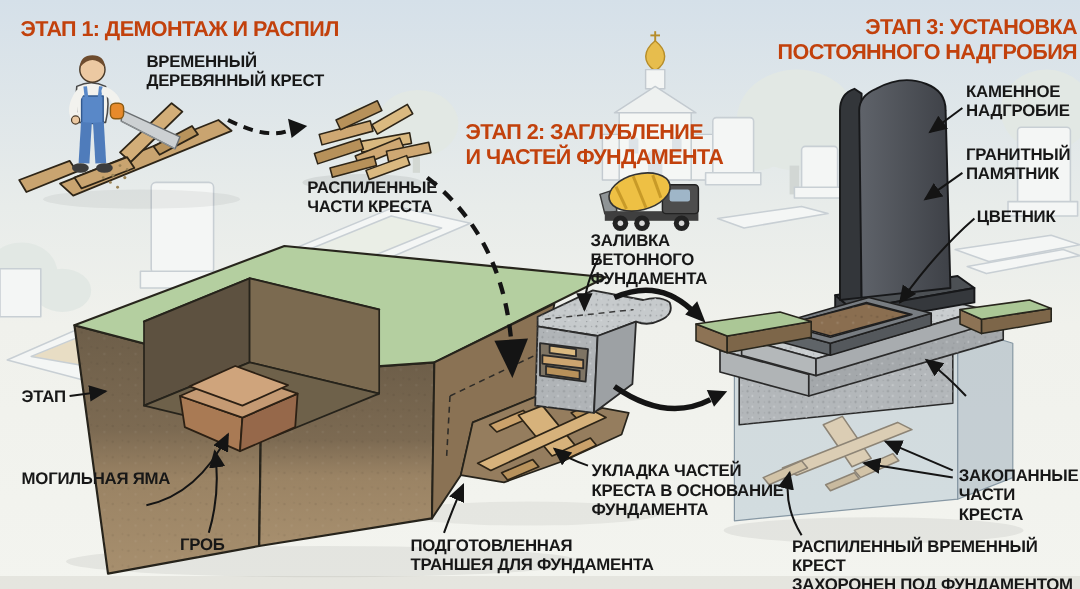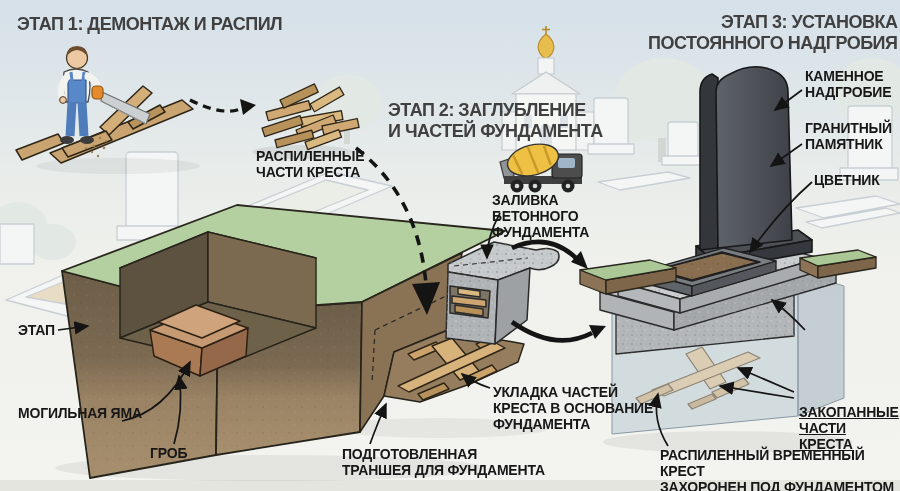--- a/index.html
+++ b/index.html
@@ -1,21 +1,21 @@
 <!DOCTYPE html>
 <html><head>
 <meta charset="utf-8">
 <style>
   html,body{margin:0;padding:0;background:#fff;}
   .canvas{position:relative;width:900px;height:491px;overflow:hidden;
           font-family:"Liberation Sans",sans-serif;}
   svg.scene{position:absolute;left:0;top:0;}
   .lbl{position:absolute;font-weight:bold;font-size:14px;line-height:1.16;
        letter-spacing:-0.2px;color:#171717;white-space:pre-line;}
-  .title{font-size:18px;line-height:1.14;letter-spacing:-0.5px;color:#404040;}
+  .title{font-size:18px;line-height:1.14;letter-spacing:-0.5px;color:#c2410c;}
   .center{text-align:left;}
 </style>
 </head>
 <body>
 
 <div class="canvas">
 
 <svg class="scene" width="900" height="491" viewBox="0 0 900 491">
   <defs>
     <linearGradient id="sky" x1="0" y1="0" x2="0" y2="1">
@@ -329,20 +329,22 @@
     <path d="M802,144 L771,166" marker-end="url(#ah)"></path>
     <path d="M812,182 Q780,210 750,252" marker-end="url(#ah)"></path>
     <path d="M805,330 Q788,312 772,300" marker-end="url(#ah)"></path>
     <path d="M794,392 L738,368" marker-end="url(#ah)"></path>
     <path d="M794,398 L720,386" marker-end="url(#ah)"></path>
     <path d="M668,446 Q652,420 658,394" marker-end="url(#ah)"></path>
   </g>
 </svg>
 
 <div class="lbl title" style="left:17px;top:14px;">ЭТАП 1: ДЕМОНТАЖ И РАСПИЛ</div>
+<div class="lbl" style="left:122px;top:43px;">ВРЕМЕННЫЙ
+ДЕРЕВЯННЫЙ КРЕСТ</div>
 <div class="lbl" style="left:256px;top:148px;">РАСПИЛЕННЫЕ
 ЧАСТИ КРЕСТА</div>
 
 <div class="lbl title" style="left:388px;top:100px;">ЭТАП 2: ЗАГЛУБЛЕНИЕ
 И ЧАСТЕЙ ФУНДАМЕНТА</div>
 <div class="lbl center" style="left:492px;top:192px;width:112px;">ЗАЛИВКА
 БЕТОННОГО
 ФУНДАМЕНТА</div>
 <div class="lbl" style="left:493px;top:384px;">УКЛАДКА ЧАСТЕЙ
 КРЕСТА В ОСНОВАНИЕ
@@ -350,22 +352,22 @@
 <div class="lbl" style="left:342px;top:446px;">ПОДГОТОВЛЕННАЯ
 ТРАНШЕЯ ДЛЯ ФУНДАМЕНТА</div>
 
 <div class="lbl title" style="left:648px;top:12px;text-align:right;">ЭТАП 3: УСТАНОВКА
 ПОСТОЯННОГО НАДГРОБИЯ</div>
 <div class="lbl" style="left:805px;top:68px;">КАМЕННОЕ
 НАДГРОБИЕ</div>
 <div class="lbl" style="left:805px;top:120px;">ГРАНИТНЫЙ
 ПАМЯТНИК</div>
 <div class="lbl" style="left:814px;top:172px;">ЦВЕТНИК</div>
-<div class="lbl" style="left:799px;top:404px;text-decoration:underline;">ЗАКОПАННЫЕ
+<div class="lbl" style="left:799px;top:388px;">ЗАКОПАННЫЕ
 ЧАСТИ КРЕСТА</div>
 <div class="lbl" style="left:660px;top:447px;">РАСПИЛЕННЫЙ ВРЕМЕННЫЙ КРЕСТ
 ЗАХОРОНЕН ПОД ФУНДАМЕНТОМ</div>
 
 <div class="lbl" style="left:18px;top:322px;">ЭТАП</div>
-<div class="lbl" style="left:18px;top:405px;">МОГИЛЬНАЯ ЯМА</div>
+<div class="lbl" style="left:18px;top:390px;">МОГИЛЬНАЯ ЯМА</div>
 <div class="lbl" style="left:150px;top:445px;">ГРОБ</div>
 
 </div>
 
 </body></html>

